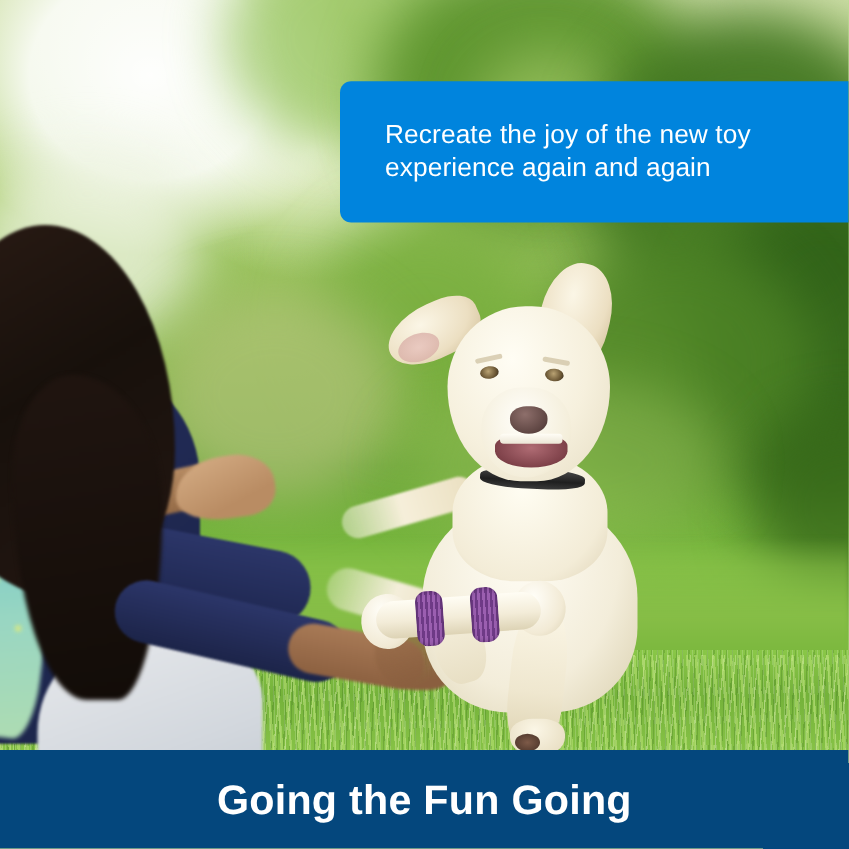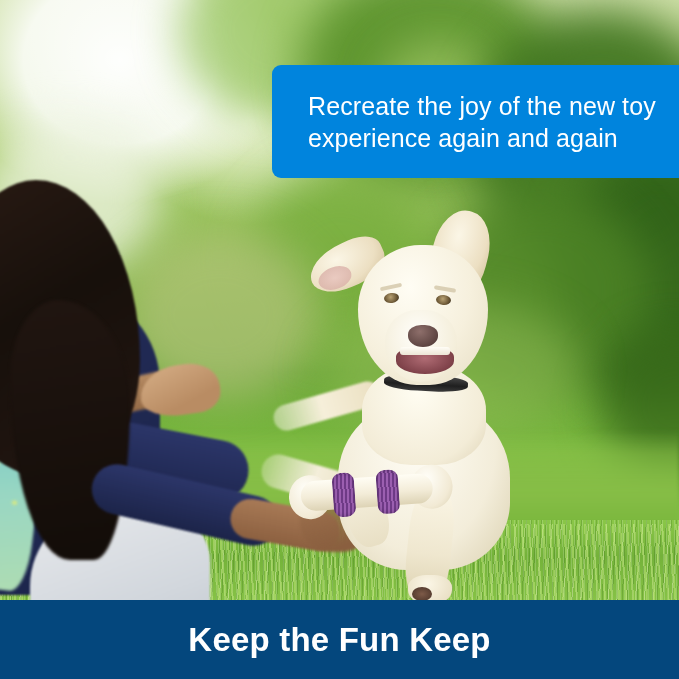--- a/index.html
+++ b/index.html
@@ -262,21 +262,21 @@
 
   
   .callout{
     position:absolute;
     left:272px;top:65px;width:407px;height:113px;
     border-radius:9px 0 0 9px;
     display:flex;align-items:center;
   }
   .callout-text{
     color:#ffffff;
-    font-size:25px;
+    font-size:21px;
     line-height:1.28;
     font-weight:400;
     padding:0 16px 0 36px;
     letter-spacing:.1px;
   }
 
   
   .banner{
     position:absolute;left:0;top:600px;width:679px;height:79px;
     display:flex;align-items:center;justify-content:center;
@@ -359,16 +359,16 @@
       <div class="toy-ring r1"></div>
       <div class="toy-ring r2"></div>
     </div>
   </div>
 
   <div class="callout" style="background: rgb(0, 132, 221);">
     <div class="callout-text" style="color: rgb(255, 255, 255);">Recreate the joy of the new toy experience again and again</div>
   </div>
 
   <div class="banner" style="background: rgb(4, 71, 125);">
-    <div class="banner-text" style="color: rgb(255, 255, 255);">Keep the Fun Keep</div>
+    <div class="banner-text" style="color: rgb(255, 255, 255);">Going the Fun Going</div>
   </div>
 
 </div>
 
 </body></html>

